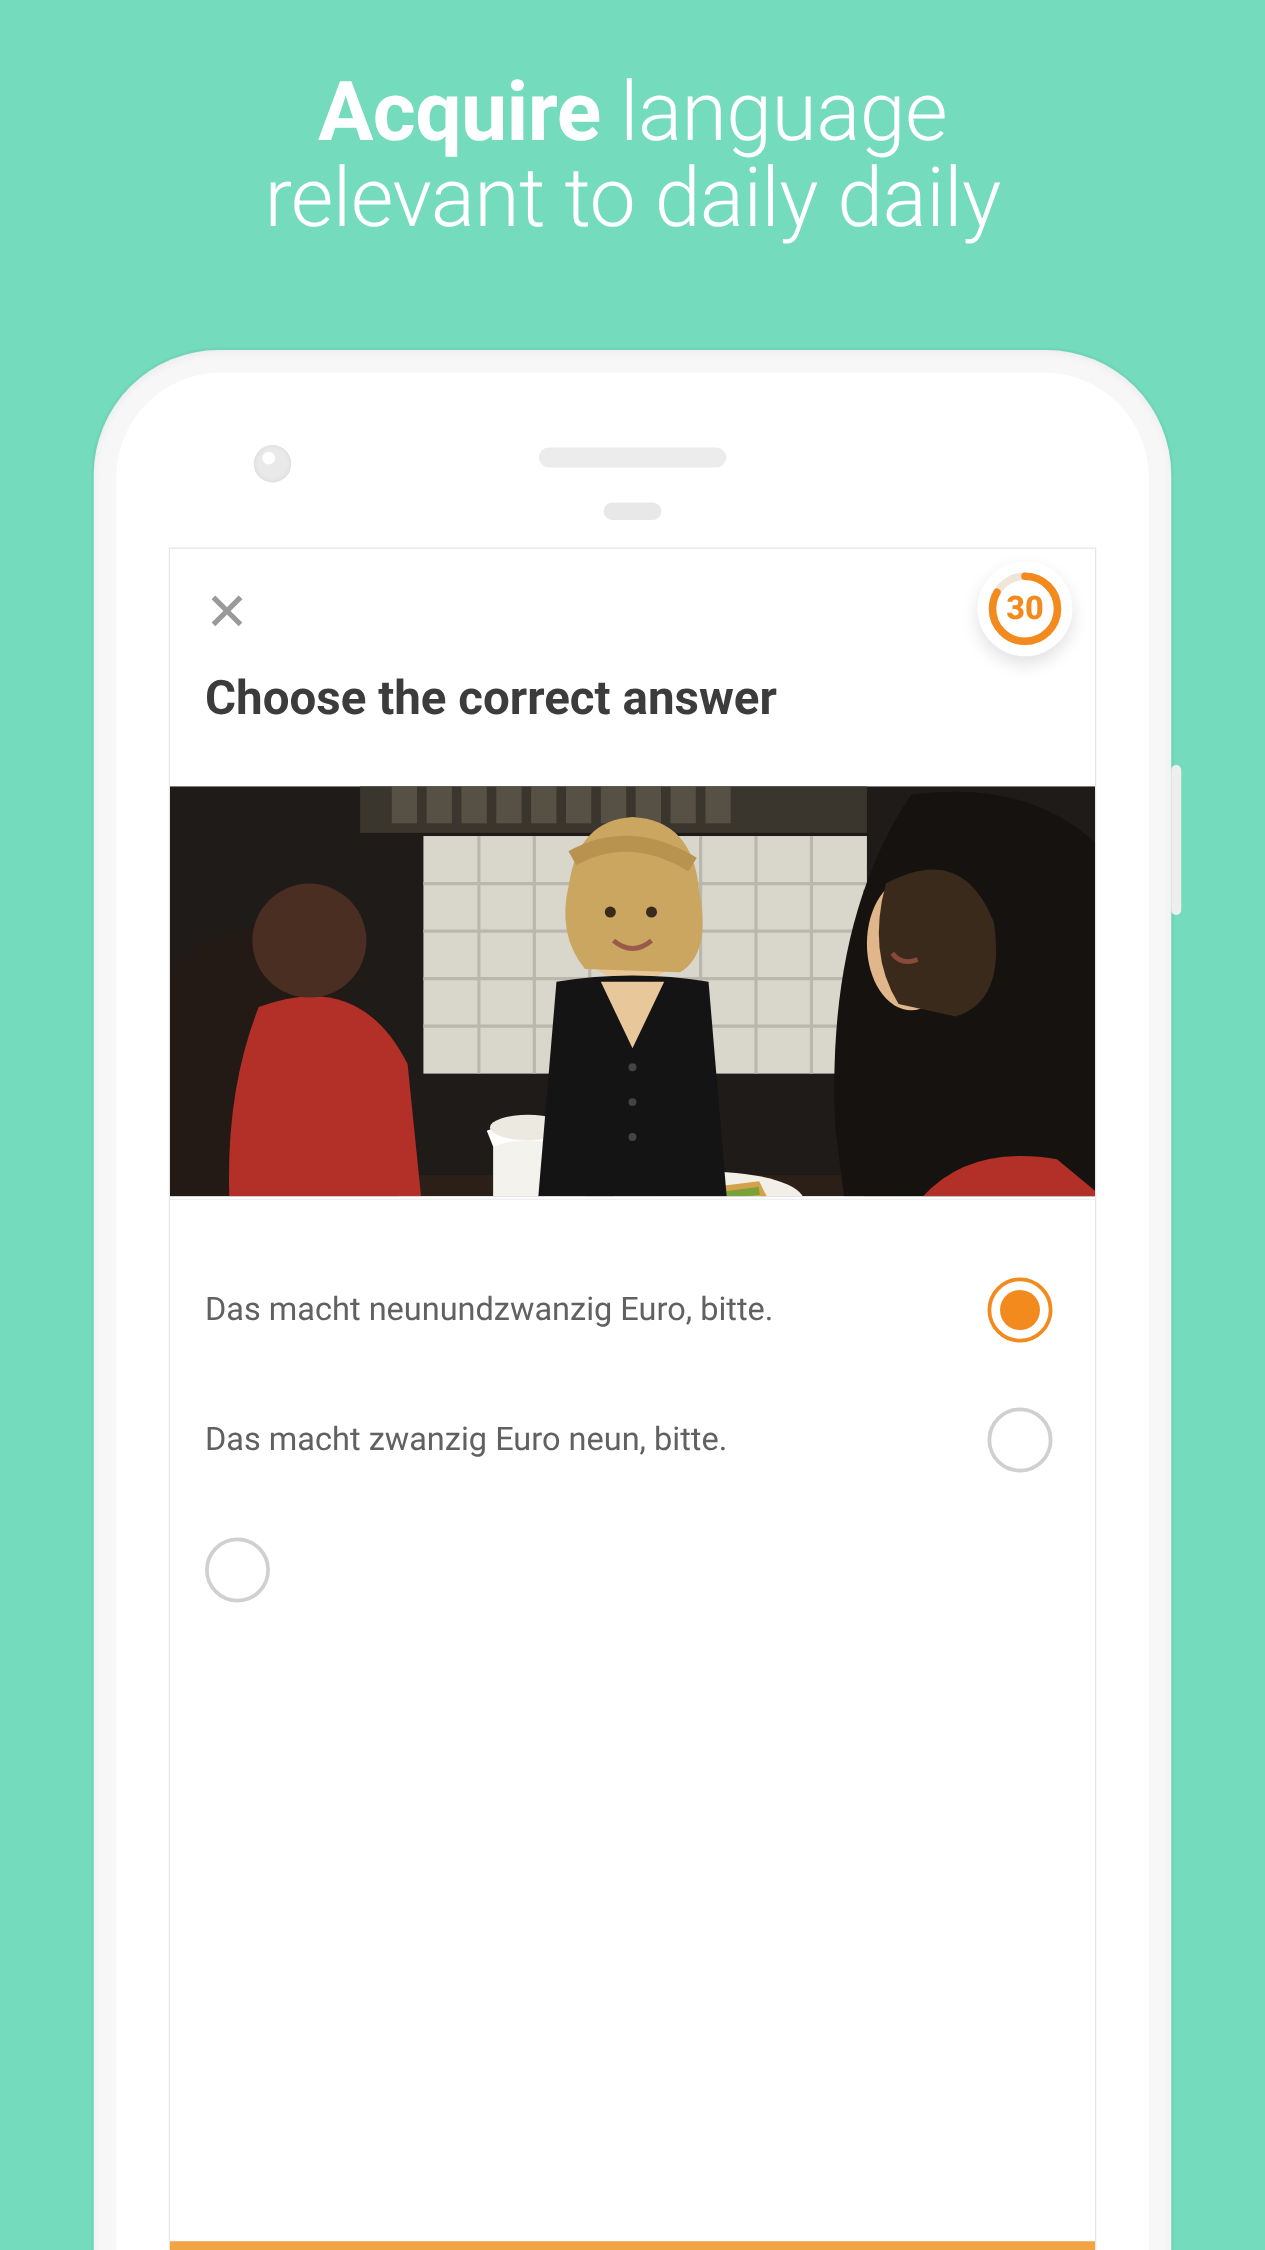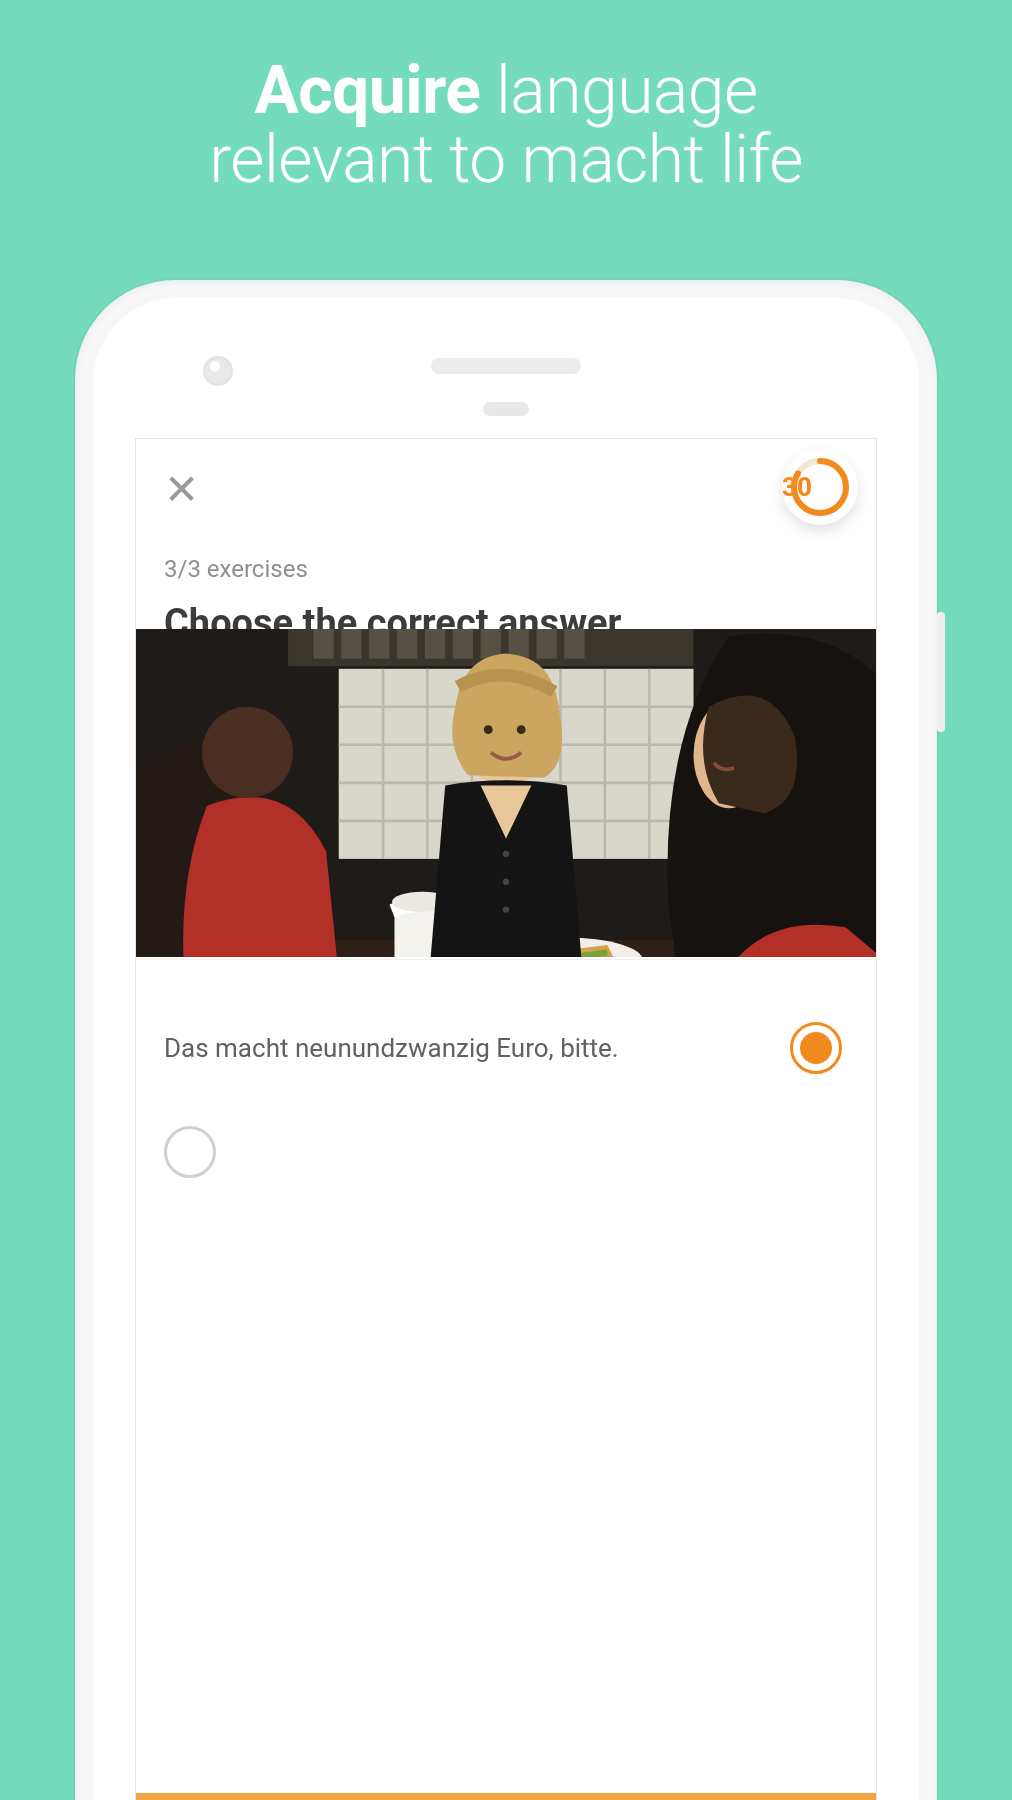--- a/index.html
+++ b/index.html
@@ -87,21 +87,21 @@
     margin-left: -8px;
   }
 
   .timer {
     position: absolute;
     right: 18px; top: 10px;
     width: 76px; height: 76px;
     border-radius: 50%;
     background: #ffffff;
     box-shadow: 0 6px 14px rgba(0,0,0,0.12);
-    display: flex; align-items: center; 
+    display: flex; align-items: center; justify-content: center;
   }
   .timer svg { position: absolute; inset: 8px; }
   .timer-num {
     font-weight: 800; color: #f28a1e; font-size: 26px;
   }
 
   .progress {
     color: #8f8f8f; font-size: 24px; margin-top: 36px;
   }
   .question {
@@ -149,21 +149,21 @@
     color: #ffffff;
     font-size: 26px; font-weight: 700; letter-spacing: 2px;
     border: none; cursor: pointer;
   }
 </style>
 </head>
 <body>
 
 <div class="headline">
   <span class="bold">Acquire</span><span> language</span><br>
-  <span>relevant to macht life</span>
+  <span>relevant to daily daily</span>
 </div>
 
 <div class="phone">
   <div class="side-btn"></div>
   <div class="phone-inner">
     <div class="camera"></div>
     <div class="speaker"></div>
     <div class="pill"></div>
 
     <div class="screen">
@@ -174,21 +174,20 @@
         </button>
 
         <div class="timer">
           <svg viewBox="0 0 60 60">
             <circle cx="30" cy="30" r="26" fill="none" stroke="#f0e6d8" stroke-width="6"></circle>
             <circle cx="30" cy="30" r="26" fill="none" stroke="#f28a1e" stroke-width="6" stroke-linecap="round" stroke-dasharray="163.36" stroke-dashoffset="27.23" transform="rotate(-90 30 30)"></circle>
           </svg>
           <span class="timer-num">30</span>
         </div>
 
-        <div class="progress">3/3 exercises</div>
         <div class="question">Choose the correct answer</div>
       </div>
 
       <div class="video">
         <svg viewBox="0 0 584 328" preserveAspectRatio="xMidYMid slice">
 
           <rect x="0" y="0" width="584" height="328" fill="#1e1b18"></rect>
 
           <rect x="160" y="66" width="280" height="150" fill="#d9d6cc"></rect>
           <g stroke="#bab7ac" stroke-width="2">
@@ -263,20 +262,24 @@
           <path d="M456 140 Q462 148 472 144" stroke="#8a4a3a" stroke-width="3" fill="none"></path>
         </svg>
       </div>
 
       <div class="options">
         <div class="option">
           <span class="option-text">Das macht neunundzwanzig Euro, bitte.</span>
           <span class="radio selected"></span>
         </div>
         <div class="option">
+          <span class="option-text">Das macht zwanzig Euro neun, bitte.</span>
+          <span class="radio"></span>
+        </div>
+        <div class="option">
           <span class="radio"></span>
         </div>
       </div>
 
       <button class="check-btn">
         
       </button>
 
     </div>
   </div>

